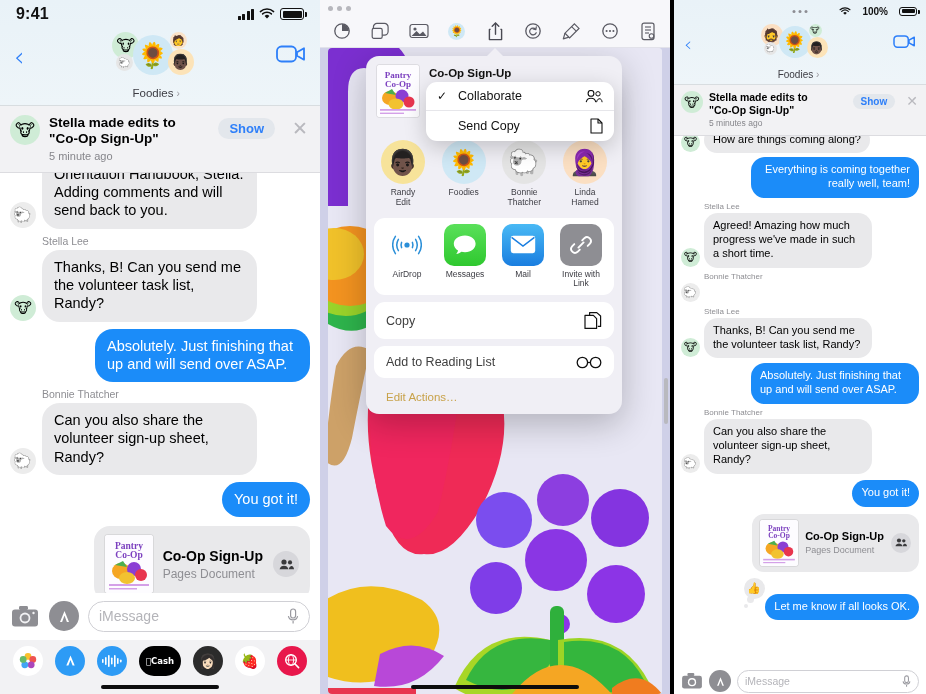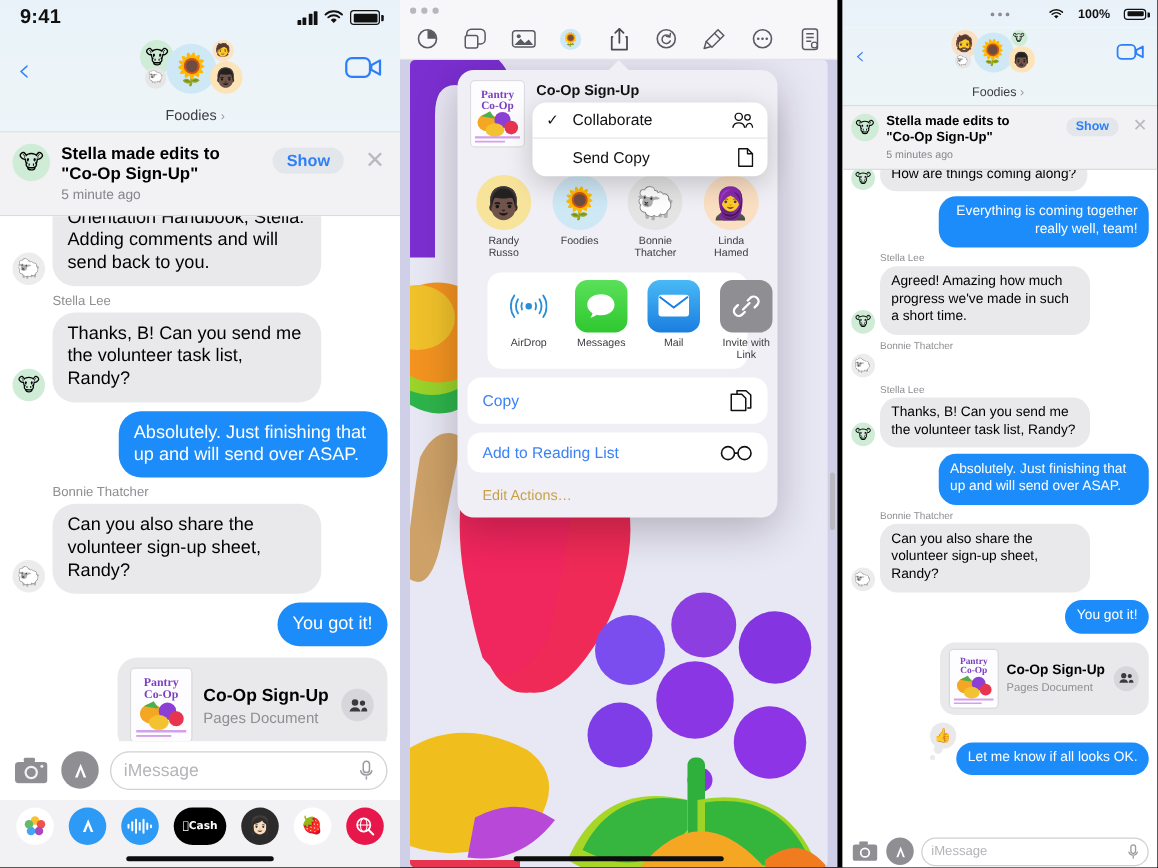--- a/index.html
+++ b/index.html
@@ -184,27 +184,27 @@
   .popitem + .popitem{border-top:1px solid #e6e6ea;}
   .popcheck{width:13px;font-size:12px;color:#111;font-family:"DejaVu Sans",sans-serif;}
   .popspacer{flex:1;}
 
   .contacts{display:flex;justify-content:space-between;padding:14px 12px 8px;}
   .contact{width:50px;text-align:center;}
   .c-av{width:44px;height:44px;border-radius:50%;margin:0 auto;position:relative;display:flex;align-items:center;justify-content:center;
         font-size:25px;font-family:"DejaVu Sans",sans-serif;overflow:visible;}
   .c-name{font-size:8.5px;color:#3c3c43;margin-top:4px;line-height:1.15;}
 
-  .approw{display:flex;justify-content:space-between;padding:6px 12px 6px;background:#fff;border-radius:11px;margin:2px 24px;gap:16px;}
+  .approw{display:flex;justify-content:space-between;padding:6px 12px 6px;background:#fff;border-radius:11px;margin:2px 8px;gap:16px;}
   .appitem{width:54px;text-align:center;cursor:pointer;}
   .app-ic{width:42px;height:42px;border-radius:10px;margin:0 auto;display:flex;align-items:center;justify-content:center;}
   .app-nm{font-size:8.5px;color:#3c3c43;margin-top:4px;line-height:1.15;}
 
   .actionrow{background:#fff;border-radius:11px;margin:7px 8px;display:flex;align-items:center;
-             justify-content:space-between;padding:9px 12px;font-size:12.5px;color:#3b82f6;cursor:pointer;}
+             justify-content:space-between;padding:9px 12px;font-size:12.5px;color:#404040;cursor:pointer;}
   .editactions{padding:6px 20px 11px;font-size:11.5px;color:#c8a24a;cursor:pointer;}
 
   
   .scrollstrip{position:absolute;right:2px;top:330px;width:4px;height:46px;border-radius:3px;background:#b9b9bf;}
 
   svg{display:block;}
 </style>
 </head>
 <body>
 
@@ -552,21 +552,21 @@
               <path d="M1 1h7l4 4v10H1z" stroke="#111" stroke-width="1.1" fill="none" stroke-linejoin="round"></path>
               <path d="M8 1v4h4" stroke="#111" stroke-width="1.1" fill="none" stroke-linejoin="round"></path>
             </svg>
           </div>
         </div>
 
         <div class="contacts">
           <div class="contact">
             <div class="c-av" style="background:#f7e39a;">👨🏿</div>
             <div class="c-name">
-              <span>Randy</span><br><span>Russo</span>
+              <span>Randy</span><br><span>Edit</span>
             </div>
           </div>
           <div class="contact">
             <div class="c-av" style="background:#cfe8f5;">🌻</div>
             <div class="c-name"><span>Foodies</span></div>
           </div>
           <div class="contact">
             <div class="c-av" style="background:#e4e4e4;">🐑</div>
             <div class="c-name">
               <span>Bonnie</span><br><span>Thatcher</span>

